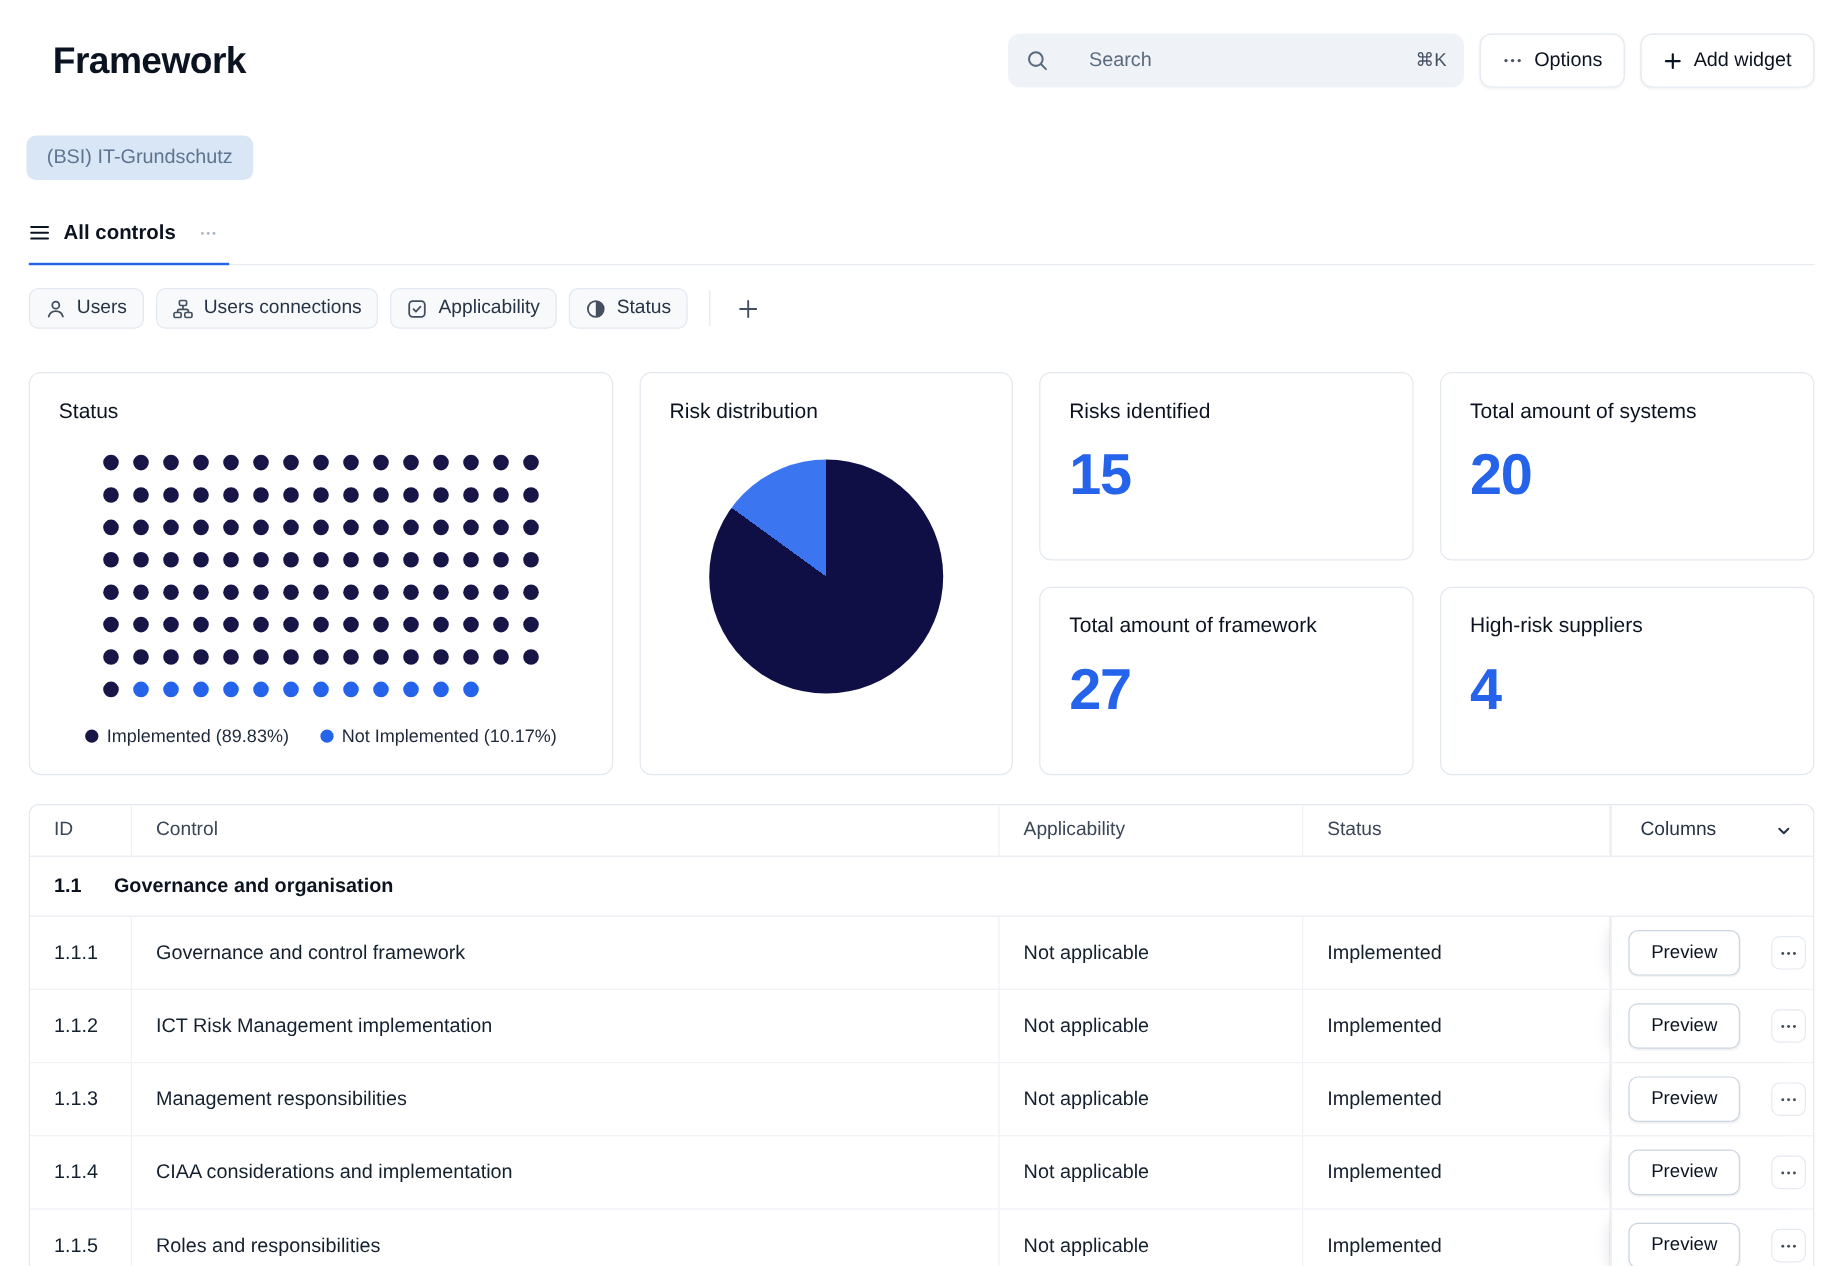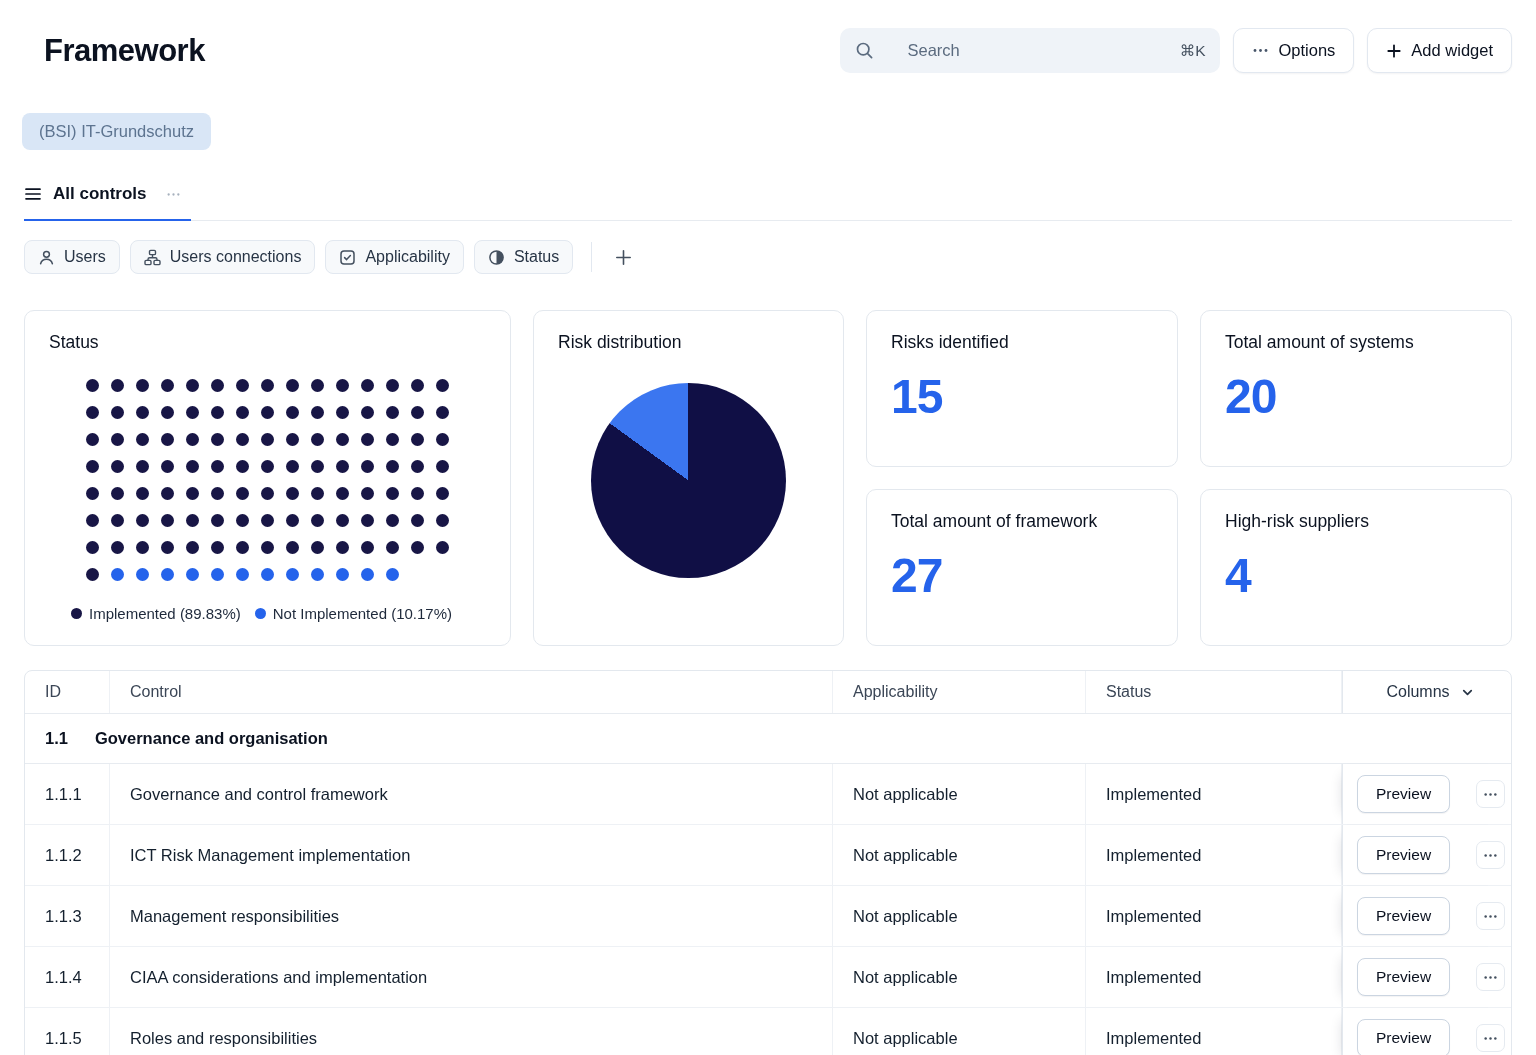--- a/index.html
+++ b/index.html
@@ -36,34 +36,34 @@
   .add-filter { background: none; border: none; cursor: pointer; padding: 4px; display: inline-flex; }
 
   
   .cards { margin: 36px 24px 0 24px; display: grid; grid-template-columns: 487px 311px 1fr 1fr; grid-template-rows: 157px 157px; gap: 22px; }
   .card { border: 1px solid #e3e8ee; border-radius: 10px; background: #fff; padding: 21px 24px; }
   .card-title { font-size: 17.5px; color: #0b1220; }
   .card-status { grid-row: span 2; }
   .card-pie { grid-row: span 2; }
   .waffle { display: grid; gap: 14px 12px; margin: 26px auto 0 auto; width: max-content; }
   .dot { width: 13px; height: 13px; border-radius: 50%; display: block; }
-  .legend { display: flex; align-items: center; gap: 14px; margin-top: 24px; padding-left: 22px; font-size: 15px; color: #1e293b; }
+  .legend { display: flex; align-items: center; gap: 26px; margin-top: 24px; padding-left: 22px; font-size: 15px; color: #1e293b; }
   .legend-item { display: inline-flex; align-items: center; gap: 7px; }
   .legend-swatch { width: 11px; height: 11px; border-radius: 50%; display: inline-block; }
   .pie { width: 195px; height: 195px; border-radius: 50%; margin: 30px auto 0 auto; }
   .stat-value { font-size: 48px; line-height: 1; font-weight: 700; color: #2563eb; margin-top: 20px; letter-spacing: -1px; }
 
   
   .table { margin: 24px 24px 0 24px; border: 1px solid #e3e8ee; border-radius: 8px 8px 0 0; }
   .trow, .thead-row { display: grid; grid-template-columns: 85px 723px 253px 256px 171px; align-items: stretch; }
   .thead-row { border-bottom: 1px solid #e7ebf0; }
   .th { padding: 12px 20px; font-size: 16px; color: #3b4656; display: flex; align-items: center; }
   .th, .cell { border-right: 1px solid #eef1f5; }
   .th:last-child, .cell:last-child { border-right: none; }
-  .th-columns { justify-content: center; gap: 10px; padding-left: 24px; color: #273445; border-left: 1px solid #e3e8ee; margin-right: -1px; }
+  .th-columns { justify-content: space-between; gap: 10px; padding-left: 24px; color: #273445; border-left: 1px solid #e3e8ee; margin-right: -1px; }
   .section-row { display: flex; align-items: center; gap: 27px; padding: 15px 20px; border-bottom: 1px solid #e7ebf0; font-size: 16.5px; font-weight: 700; color: #0b1220; }
   .trow { border-bottom: 1px solid #eef1f5; }
   .cell { padding: 17px 20px; font-size: 16.5px; color: #14202e; display: flex; align-items: center; }
   .cell-actions { gap: 26px; padding: 11px 14px; border-left: 1px solid #e3e8ee; box-shadow: -10px 0 14px -12px rgba(15,23,42,.18); }
   .preview-btn { background: #fff; border: 1px solid #cbd5e1; border-radius: 8px; padding: 9px 18px; font-size: 15.5px; font-weight: 500; color: #0b1220; cursor: pointer; font-family: "Liberation Sans", sans-serif; box-shadow: 0 1px 1px rgba(15,23,42,.05); }
   .more-btn { background: #fff; border: 1px solid #e5eaf0; border-radius: 7px; width: 32px; height: 28px; display: inline-flex; align-items: center; justify-content: center; cursor: pointer; }
 </style>
 </head>
 <body>
 

